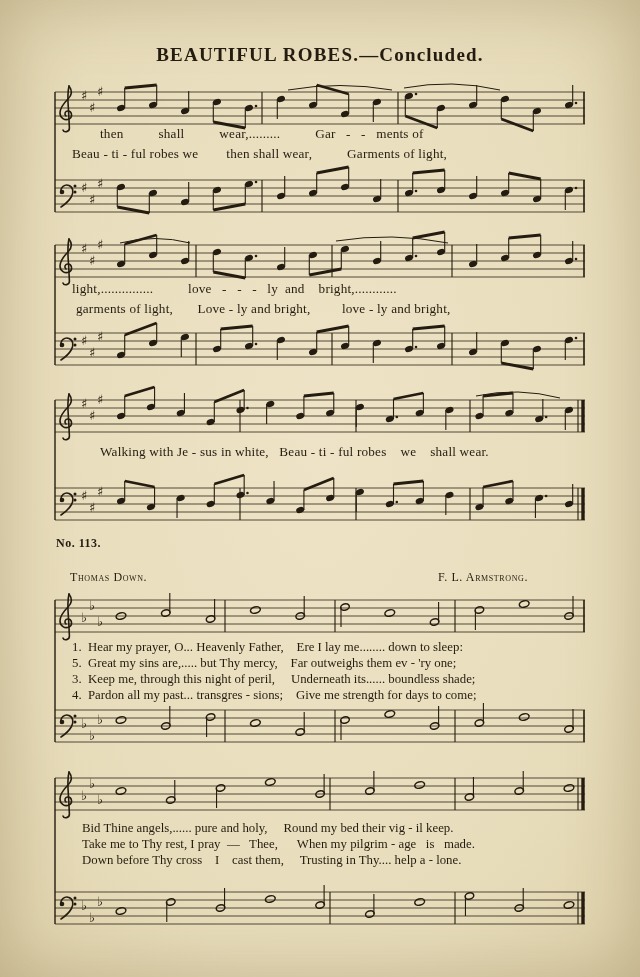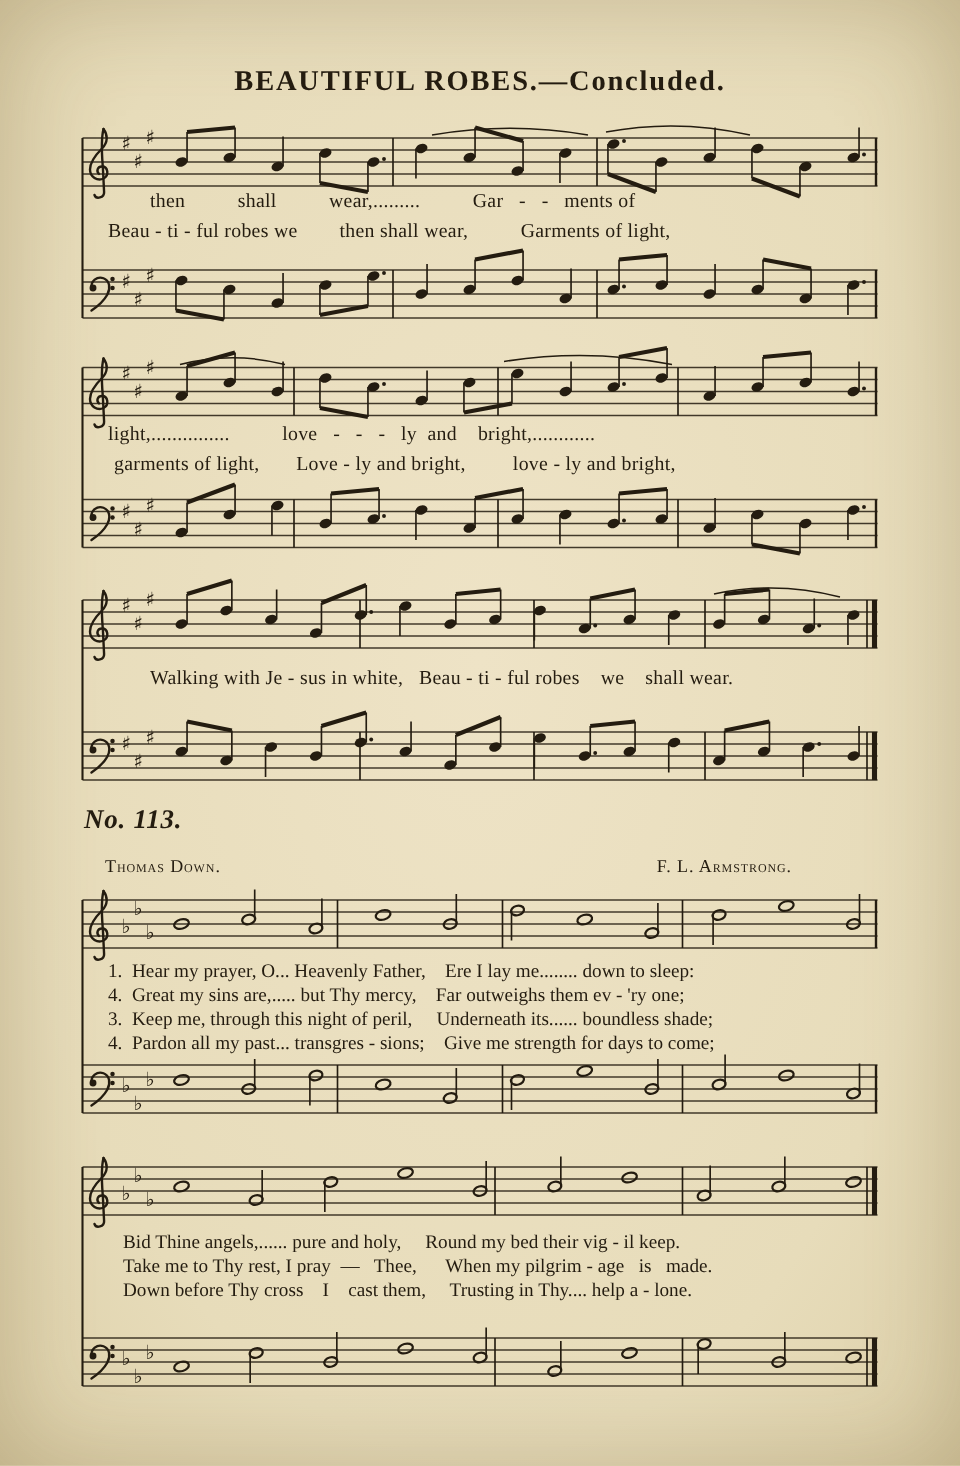--- a/index.html
+++ b/index.html
@@ -13,21 +13,21 @@
   }
   .title{
     position:absolute;top:44px;left:0;width:100%;text-align:center;
     font-size:19px;font-weight:700;letter-spacing:1.2px;
   }
   .sys{position:absolute;left:0;width:640px;overflow:visible;}
   .lyr{
     position:absolute;left:70px;width:520px;height:18px;
     font-size:13.2px;white-space:pre;letter-spacing:.2px;
   }
-  .no-label{position:absolute;top:536px;left:56px;font-size:18px;font-weight:700;letter-spacing:.5px;font-style:italic;}
+  .no-label{position:absolute;top:536px;left:56px;font-size:12px;font-weight:700;letter-spacing:.5px;}
   .second-title{position:absolute;top:531px;left:120px;width:400px;text-align:center;
     font-size:18px;font-weight:700;letter-spacing:2px;}
   .byline{position:absolute;top:570px;font-size:12px;font-variant:small-caps;letter-spacing:.6px;}
   .byline.l{left:70px;} .byline.r{right:112px;}
   .verses{position:absolute;left:72px;width:515px;}
   .verses div{font-size:12.8px;line-height:16px;white-space:pre;}
   .verses.v2{padding-left:10px;}
 </style>
 </head>
 <body>
@@ -464,21 +464,21 @@
       <line x1="438.6" y1="134" x2="438.6" y2="114" stroke="#241c10" stroke-width="1.1"></line>
       <ellipse cx="479.4" cy="131" rx="4.4" ry="3.1" fill="none" stroke="#241c10" stroke-width="1.5" transform="rotate(-15 479.4 131)"></ellipse>
       <line x1="483.4" y1="131" x2="483.4" y2="111" stroke="#241c10" stroke-width="1.1"></line>
       <ellipse cx="524.2" cy="125" rx="5" ry="3.1" fill="none" stroke="#241c10" stroke-width="1.5" transform="rotate(-15 524.2 125)"></ellipse>
       <ellipse cx="569" cy="137" rx="4.4" ry="3.1" fill="none" stroke="#241c10" stroke-width="1.5" transform="rotate(-15 569 137)"></ellipse>
       <line x1="573" y1="137" x2="573" y2="117" stroke="#241c10" stroke-width="1.1"></line>
       <line x1="55" y1="8" x2="55" y2="150" stroke="#241c10" stroke-width="1.4"></line>
     </svg>
   <div class="verses" style="top:639px">
     <div>1.  Hear my prayer, O... Heavenly Father,    Ere I lay me........ down to sleep:</div>
-    <div>4.  Great my sins are,..... but Thy mercy,    Far outweighs them ev - 'ry one;</div>
+    <div>5.  Great my sins are,..... but Thy mercy,    Far outweighs them ev - 'ry one;</div>
     <div>3.  Keep me, through this night of peril,     Underneath its...... boundless shade;</div>
     <div>4.  Pardon all my past... transgres - sions;    Give me strength for days to come;</div>
   </div>
 
   <svg class="sys" style="top:770px;height:170px">
       <line x1="55" y1="8" x2="585" y2="8" stroke="#241c10" stroke-width="0.9" opacity="0.85"></line>
       <line x1="55" y1="16" x2="585" y2="16" stroke="#241c10" stroke-width="0.9" opacity="0.85"></line>
       <line x1="55" y1="24" x2="585" y2="24" stroke="#241c10" stroke-width="0.9" opacity="0.85"></line>
       <line x1="55" y1="32" x2="585" y2="32" stroke="#241c10" stroke-width="0.9" opacity="0.85"></line>
       <line x1="55" y1="40" x2="585" y2="40" stroke="#241c10" stroke-width="0.9" opacity="0.85"></line>

